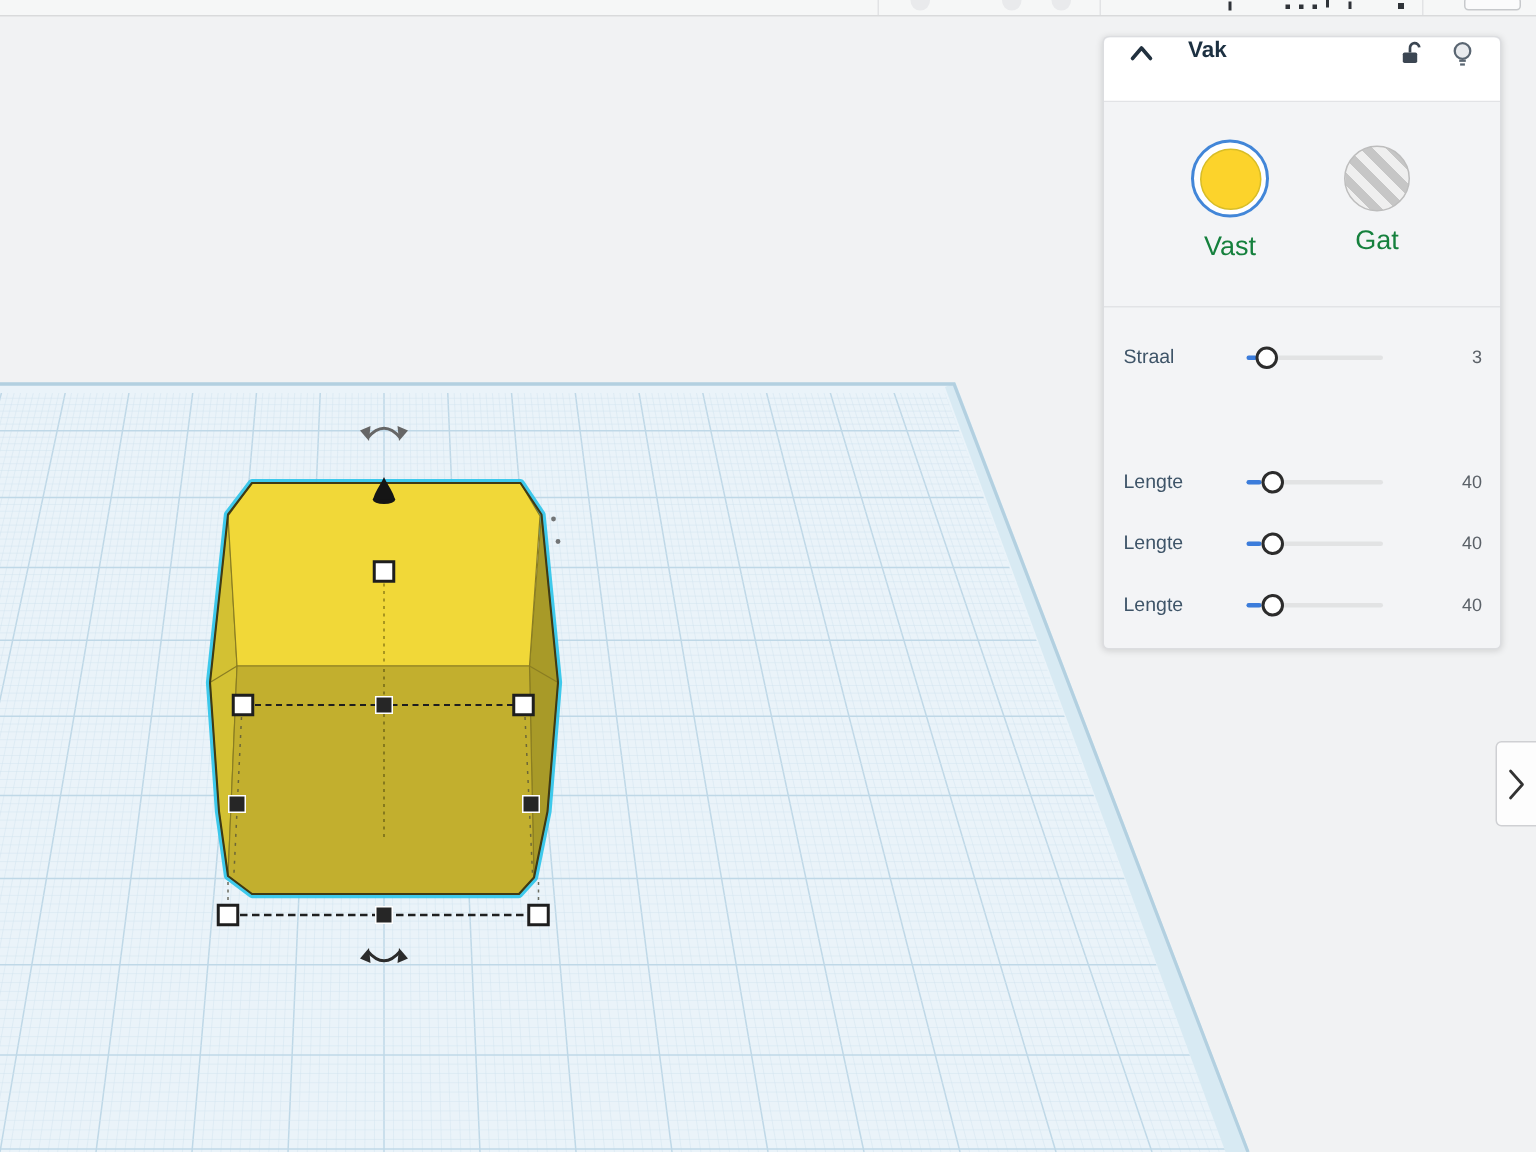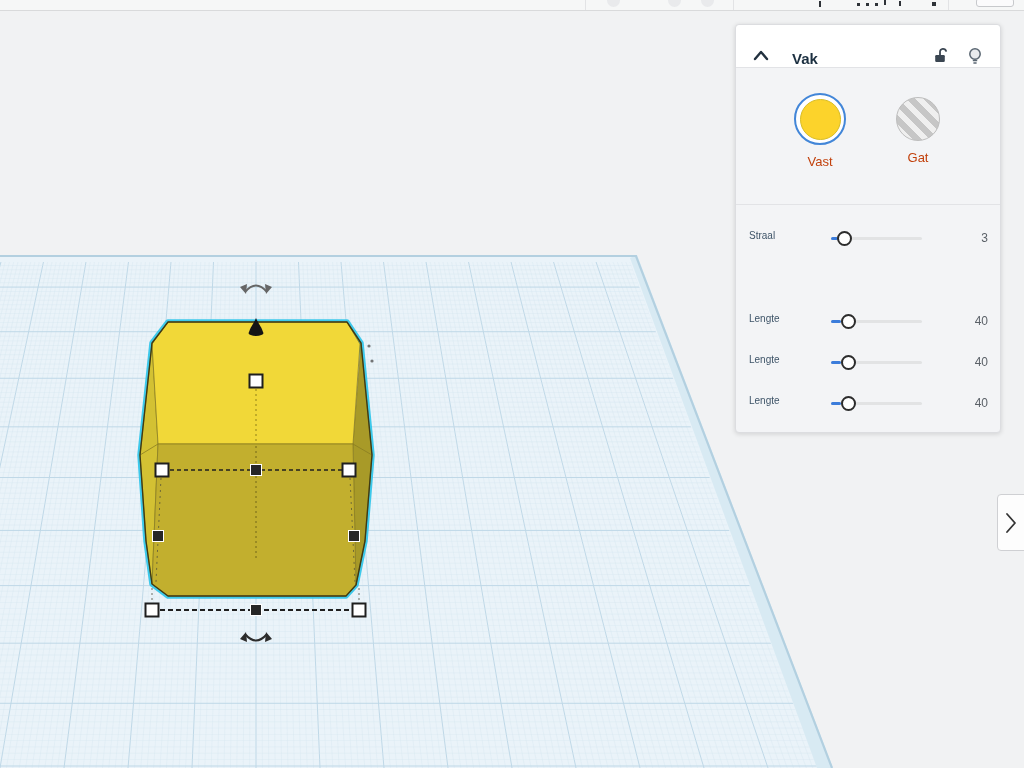--- a/index.html
+++ b/index.html
@@ -19,48 +19,48 @@
   
   .viewport { position:absolute; inset:0; z-index:1; }
   .viewport svg { position:absolute; left:0; top:0; }
 
   
   .panel { position:absolute; left:735px; top:24px; width:266px; height:409px;
     background:#f3f4f6; border:1px solid #dcdde0; border-radius:4px;
     box-shadow:0 1px 5px rgba(0,0,0,.14); z-index:20; }
   .panel-header { position:relative; height:43px; background:#fff;
     border-bottom:1px solid #e2e3e6; border-radius:4px 4px 0 0;
-    display:flex; align-items:flex-end; }
+    display:flex; align-items:flex-start; }
   .collapse-btn { margin-left:14px; width:22px; height:22px; display:flex;
     align-items:center; justify-content:center; cursor:pointer; }
   .panel-title { margin-left:20px; font-size:15px; font-weight:bold; color:#1c3041; }
   .header-spacer { flex:1; }
   .hdr-icon { width:22px; height:22px; display:flex; align-items:center;
     justify-content:center; margin-right:12px; cursor:pointer; }
   .hdr-icon:last-child { margin-right:14px; }
 
   .materials { position:absolute; left:0; top:44px; width:100%; height:135px; }
   .mat { position:absolute; text-align:center; }
   .mat-vast { left:56px; top:24px; width:56px; }
   .mat-gat  { left:154px; top:24px; width:56px; }
   .ring { width:52px; height:52px; margin:0 auto; border:2px solid #4286d8;
     border-radius:50%; display:flex; align-items:center; justify-content:center;
     background:#fff; }
   .circ-vast { width:41px; height:41px; border-radius:50%;
     border:1px solid #d8bd27; }
   .circ-gat { width:44px; height:44px; margin:4px auto 0; border-radius:50%;
     border:1px solid #bdbdbd;
     background:repeating-linear-gradient(45deg,#c6c6c6 0 6px,#efefef 6px 12px); }
-  .mat-label { display:block; margin-top:9px; font-size:13px; color:#c2410c; }
+  .mat-label { display:block; margin-top:9px; font-size:18px; color:#15803d; }
 
   .panel-divider { position:absolute; left:0; top:179px; width:100%; height:1px;
     background:#e2e3e6; }
 
   .slider-row { position:absolute; left:0; width:100%; height:30px; }
-  .slider-label { position:absolute; left:13px; top:7px; font-size:10px; color:#3e5468; }
+  .slider-label { position:absolute; left:13px; top:7px; font-size:13px; color:#3e5468; }
   .slider-track { position:absolute; left:95px; top:7px; width:91px; height:16px;
     cursor:pointer; }
   .track-line { position:absolute; left:0; top:7px; width:91px; height:3px;
     background:#e2e3e4; border-radius:2px; }
   .slider-fill { position:absolute; left:0; top:7px; height:3px;
     background:#3b7cdb; border-radius:2px; }
   .slider-handle { position:absolute; top:1px; width:15px; height:15px;
     background:#fff; border:2px solid #2c2c2c; border-radius:50%; cursor:grab; }
   .slider-value { position:absolute; right:12px; top:8px; width:36px;
     text-align:right; font-size:12px; color:#5b6168; }

